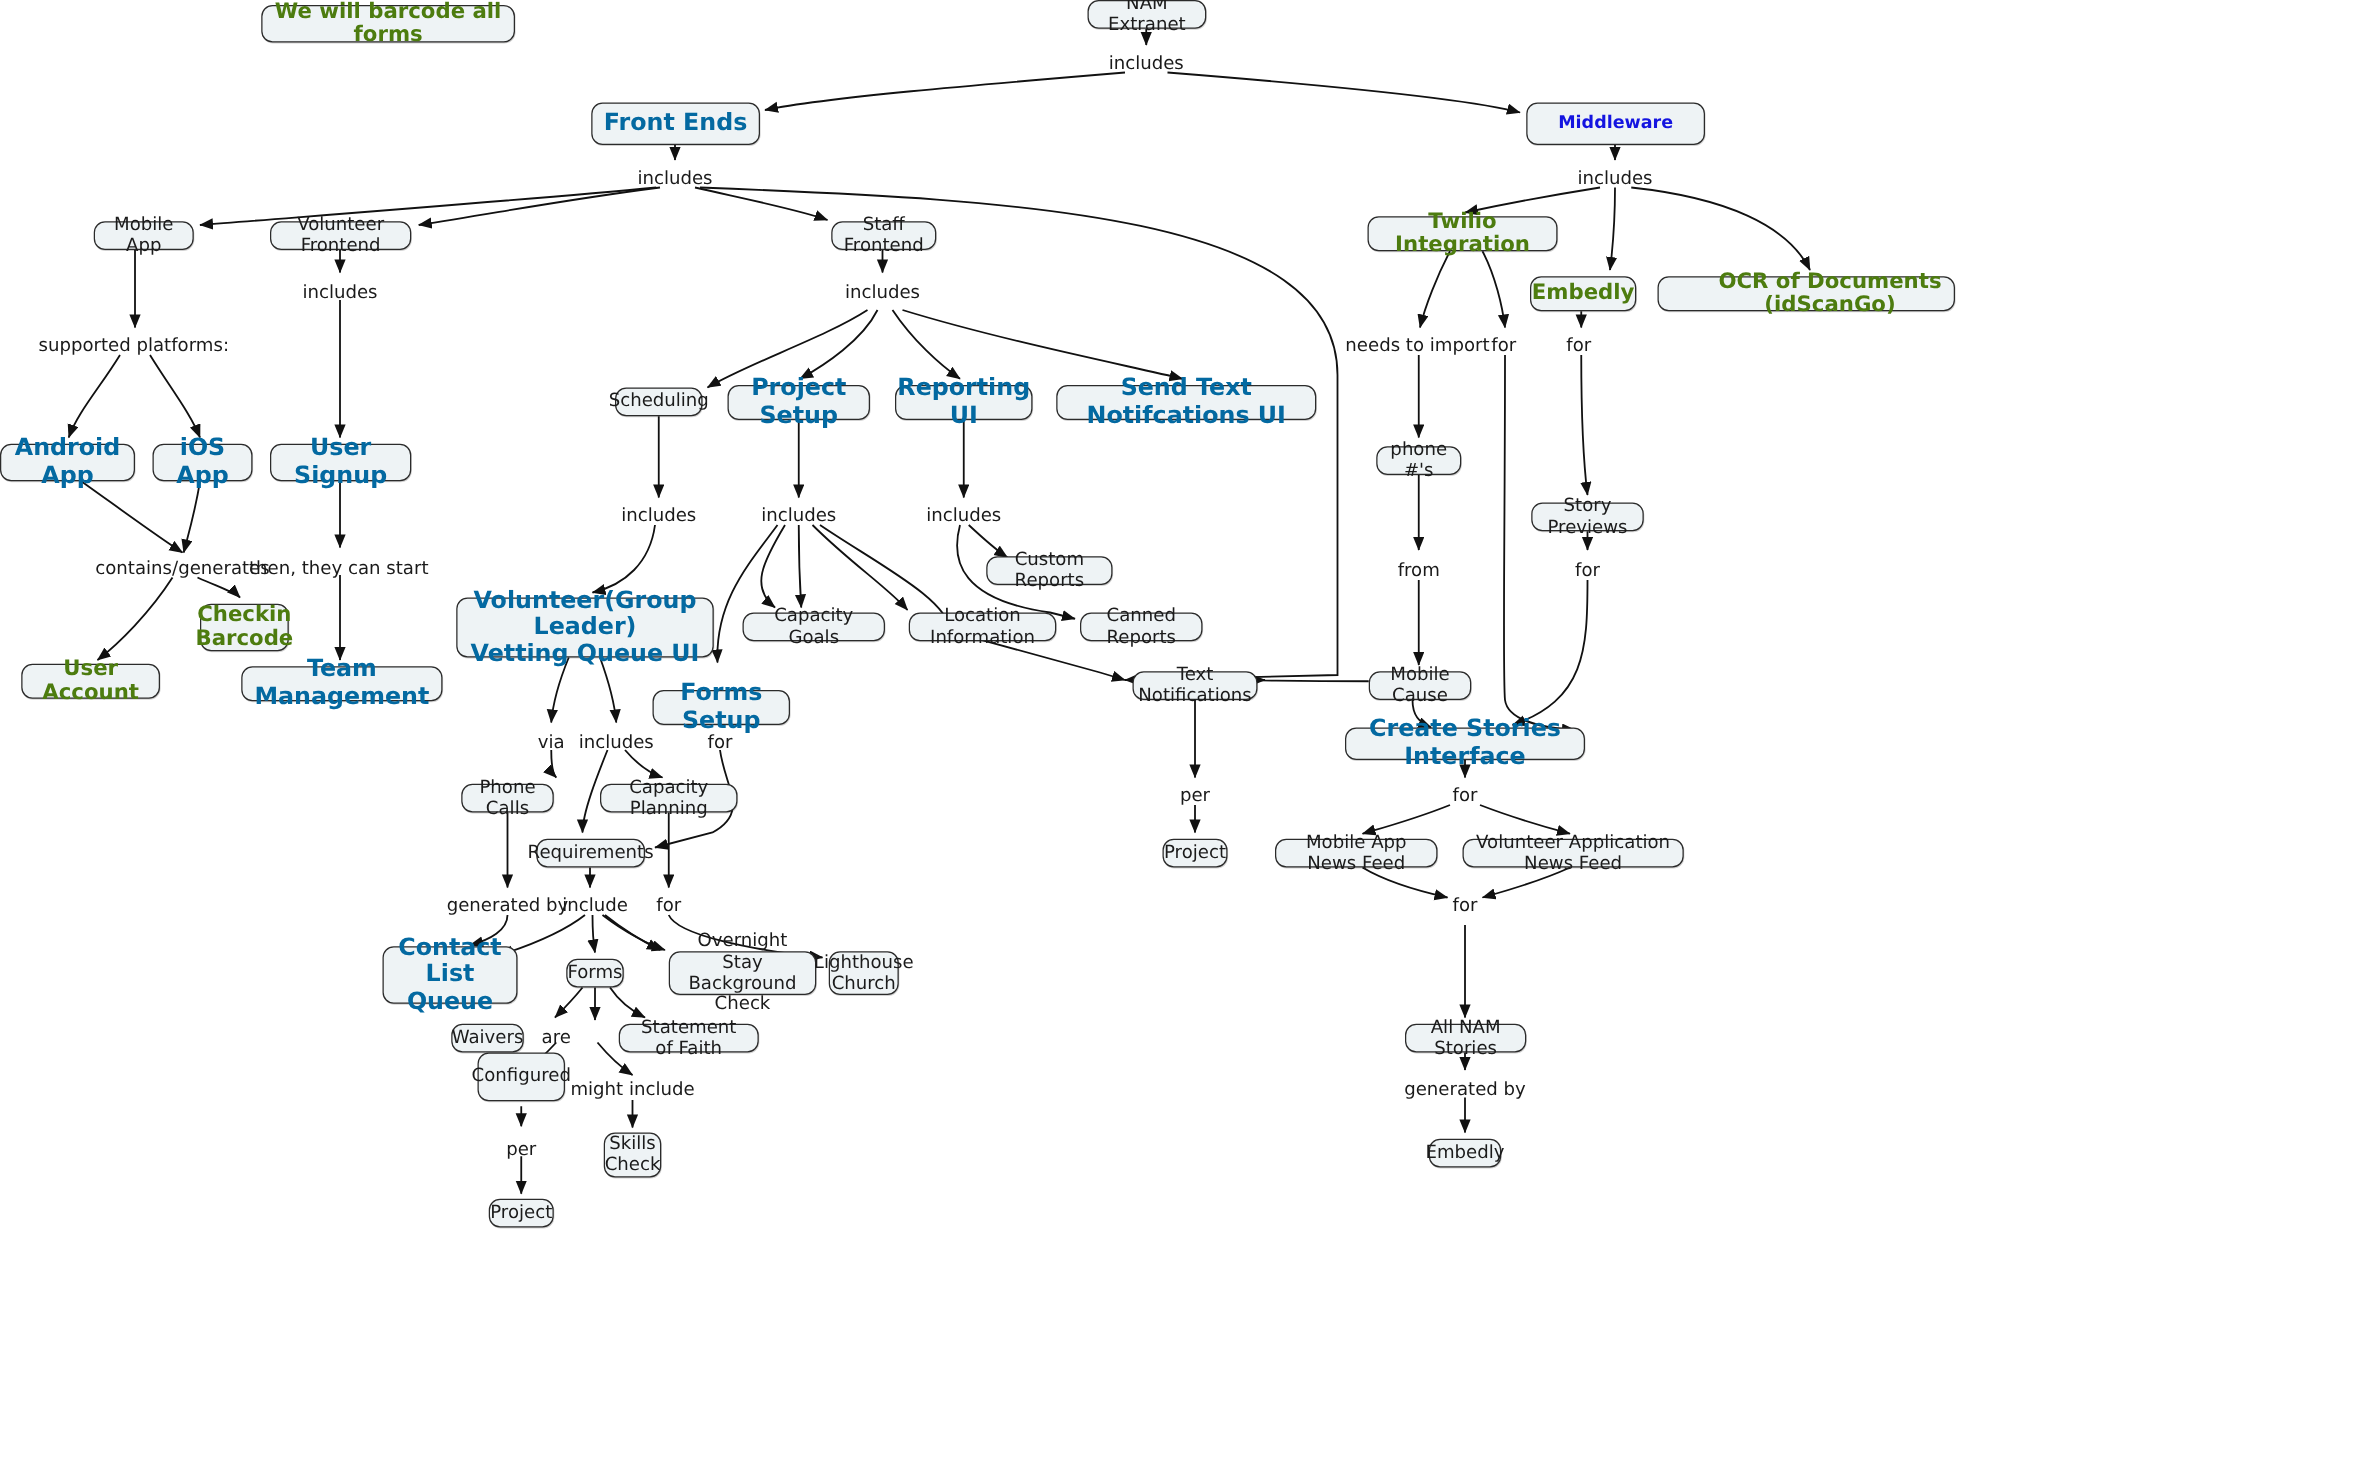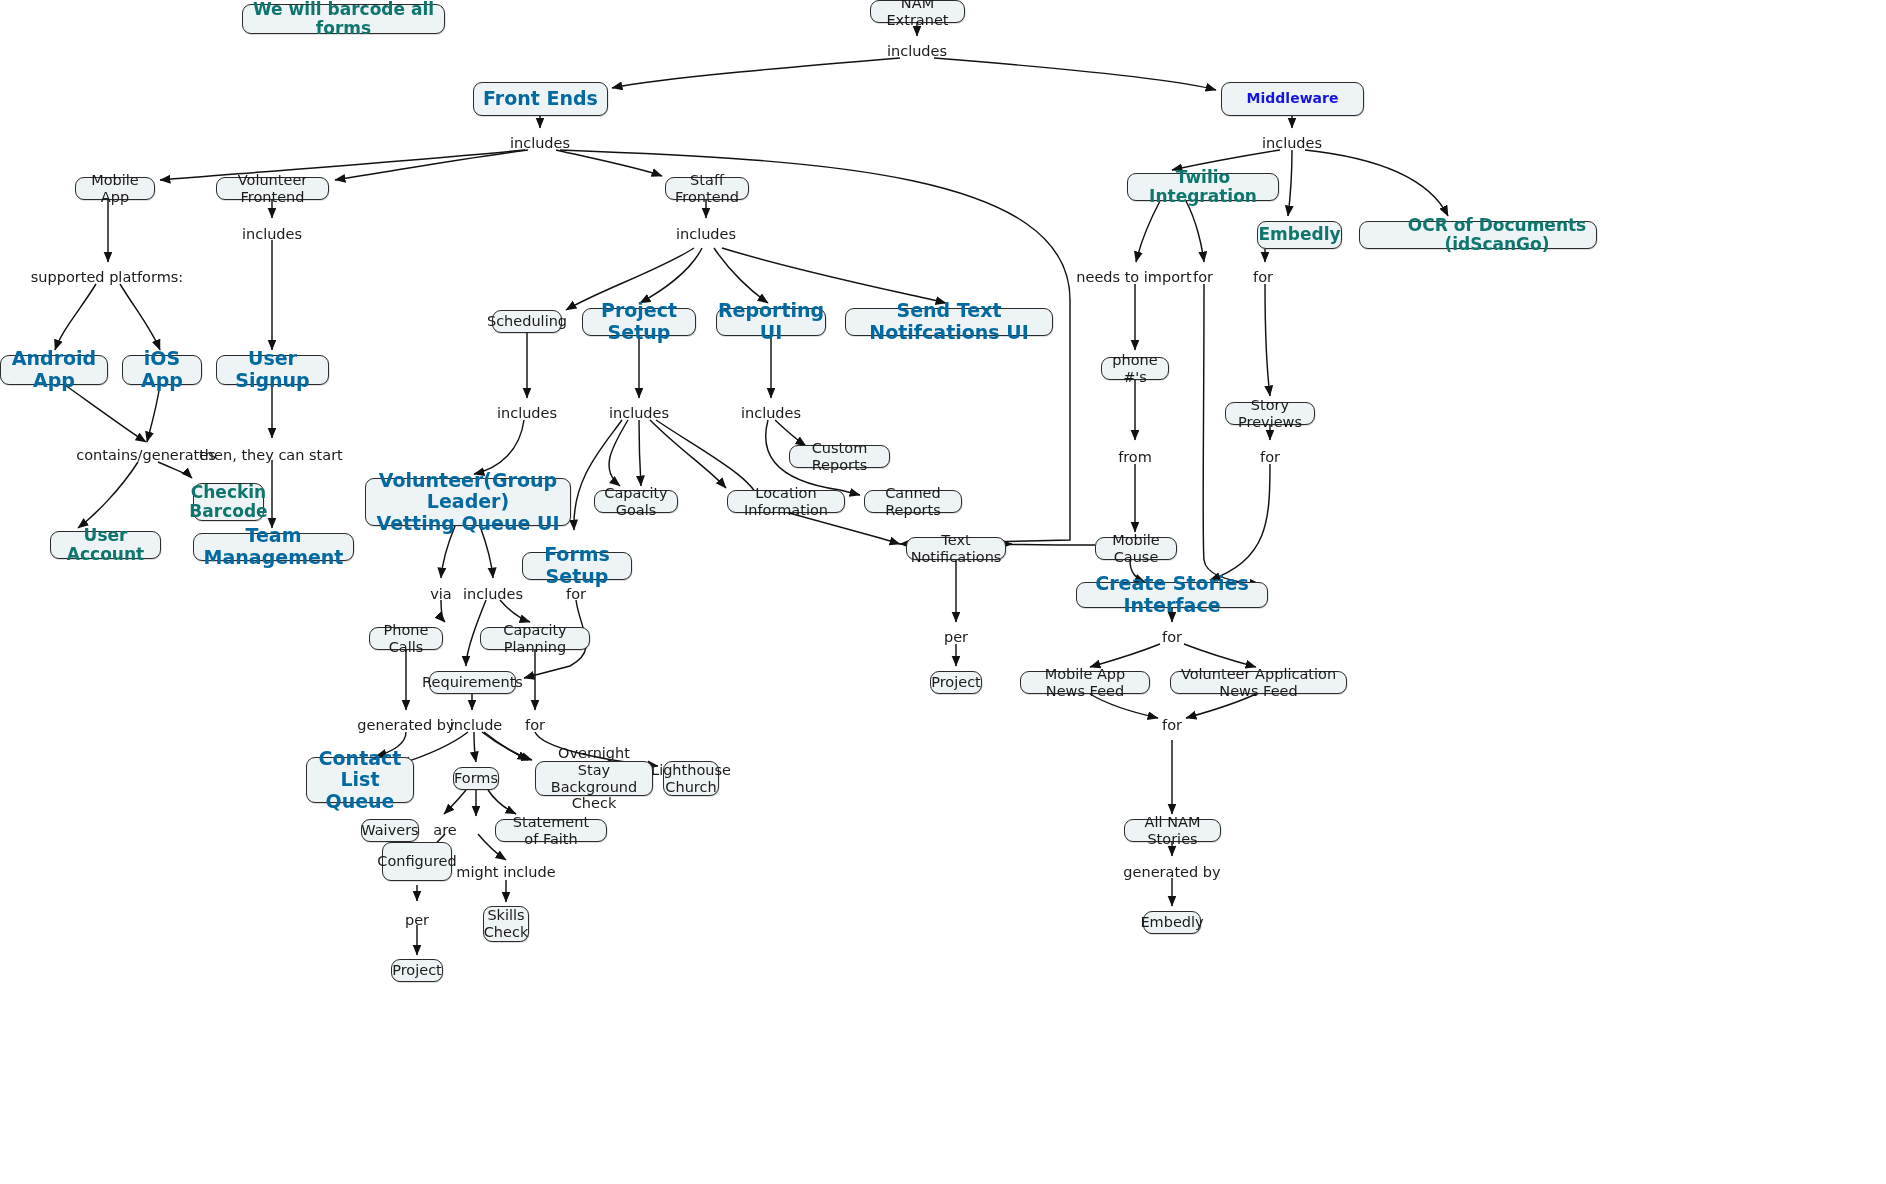--- a/index.html
+++ b/index.html
@@ -20,21 +20,21 @@
     text-align:center;
     line-height:1.14;
     color:#1a1a1a;
     padding:3px 9px;
     white-space:pre-line;
     box-shadow:0.5px 0.8px 0 rgba(0,0,0,0.18);
   }
   .node.plain{font-size:14.5px;font-weight:400;color:#1b1b1b;}
   .node.orange{font-size:19px;font-weight:bold;color:#0369a1;}
   .node.blue{font-size:14px;font-weight:bold;color:#1414e0;}
-  .node.blue-sm{font-size:17px;font-weight:bold;color:#0f766e;margin-left:33px;}
+  .node.blue-sm{font-size:17px;font-weight:bold;color:#4d7c0f;}
   .linklabel{
     position:absolute;
     font-size:14.5px;
     color:#1a1a1a;
     white-space:nowrap;
     transform:translateX(-50%);
     background:transparent;
     line-height:1;
   }
 </style>
@@ -185,21 +185,21 @@
       <div class="node orange" style="left: 716px; top: 308px; width: 110px; height: 28px;">Reporting UI</div>
       <div class="node orange" style="left: 845px; top: 308px; width: 208px; height: 28px;">Send Text Notifcations UI</div>
       <div class="node plain" style="left: 1101px; top: 357px; width: 68px; height: 23px;">phone #'s</div>
       <div class="node plain" style="left: 1225px; top: 402px; width: 90px; height: 23px;">Story Previews</div>
       <div class="node blue-sm" style="left: 160px; top: 483px; width: 71px; height: 38px;">Checkin
 Barcode</div>
       <div class="node blue-sm" style="left: 17px; top: 531px; width: 111px; height: 28px;">User Account</div>
       <div class="node orange" style="left: 193px; top: 533px; width: 161px; height: 28px;">Team Management</div>
       <div class="node orange" style="left: 365px; top: 478px; width: 206px; height: 48px;">Volunteer(Group Leader)
 Vetting Queue UI</div>
-      <div class="node plain" style="left: 594px; top: 490px; width: 84px; height: 23px;">Capacity Goals</div>
+      <div class="node plain" style="left: 594px; top: 490px; width: 114px; height: 23px;">Capacity Goals</div>
       <div class="node plain" style="left: 727px; top: 490px; width: 118px; height: 23px;">Location Information</div>
       <div class="node plain" style="left: 789px; top: 445px; width: 101px; height: 23px;">Custom Reports</div>
       <div class="node plain" style="left: 864px; top: 490px; width: 98px; height: 23px;">Canned Reports</div>
       <div class="node orange" style="left: 522px; top: 552px; width: 110px; height: 28px;">Forms Setup</div>
       <div class="node plain" style="left: 906px; top: 537px; width: 100px; height: 23px;">Text Notifications</div>
       <div class="node plain" style="left: 1095px; top: 537px; width: 82px; height: 23px;">Mobile Cause</div>
       <div class="node orange" style="left: 1076px; top: 582px; width: 192px; height: 26px;">Create Stories Interface</div>
       <div class="node plain" style="left: 369px; top: 627px; width: 74px; height: 23px;">Phone Calls</div>
       <div class="node plain" style="left: 480px; top: 627px; width: 110px; height: 23px;">Capacity Planning</div>
       <div class="node plain" style="left: 429px; top: 671px; width: 87px; height: 23px;">Requirements</div>

